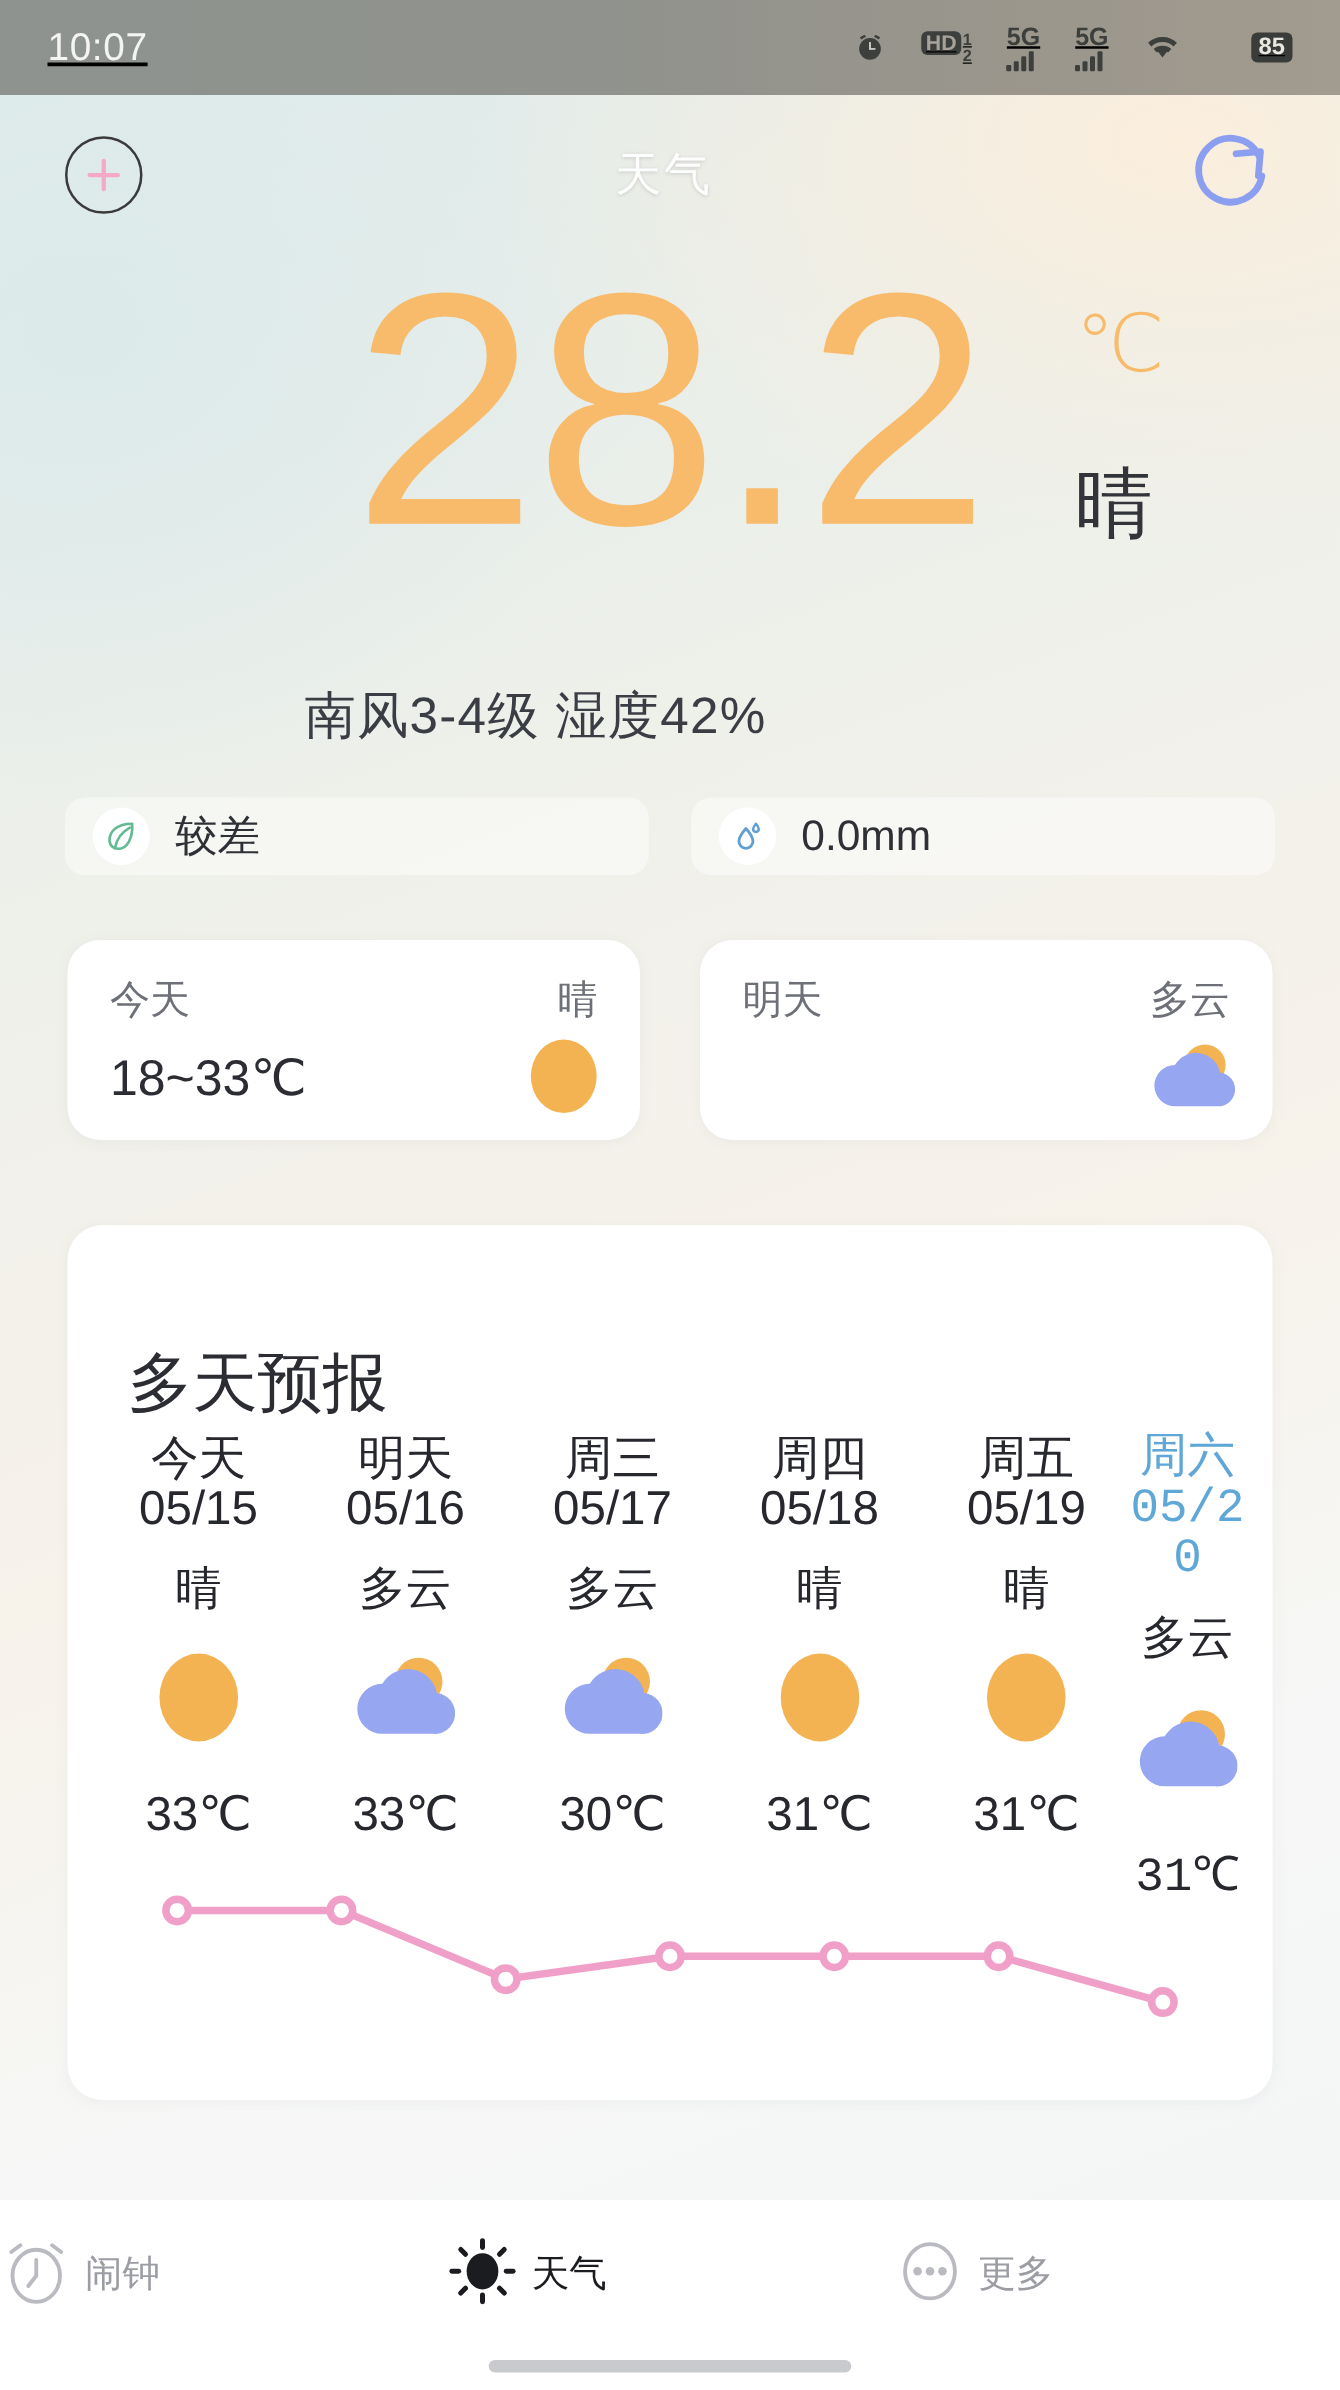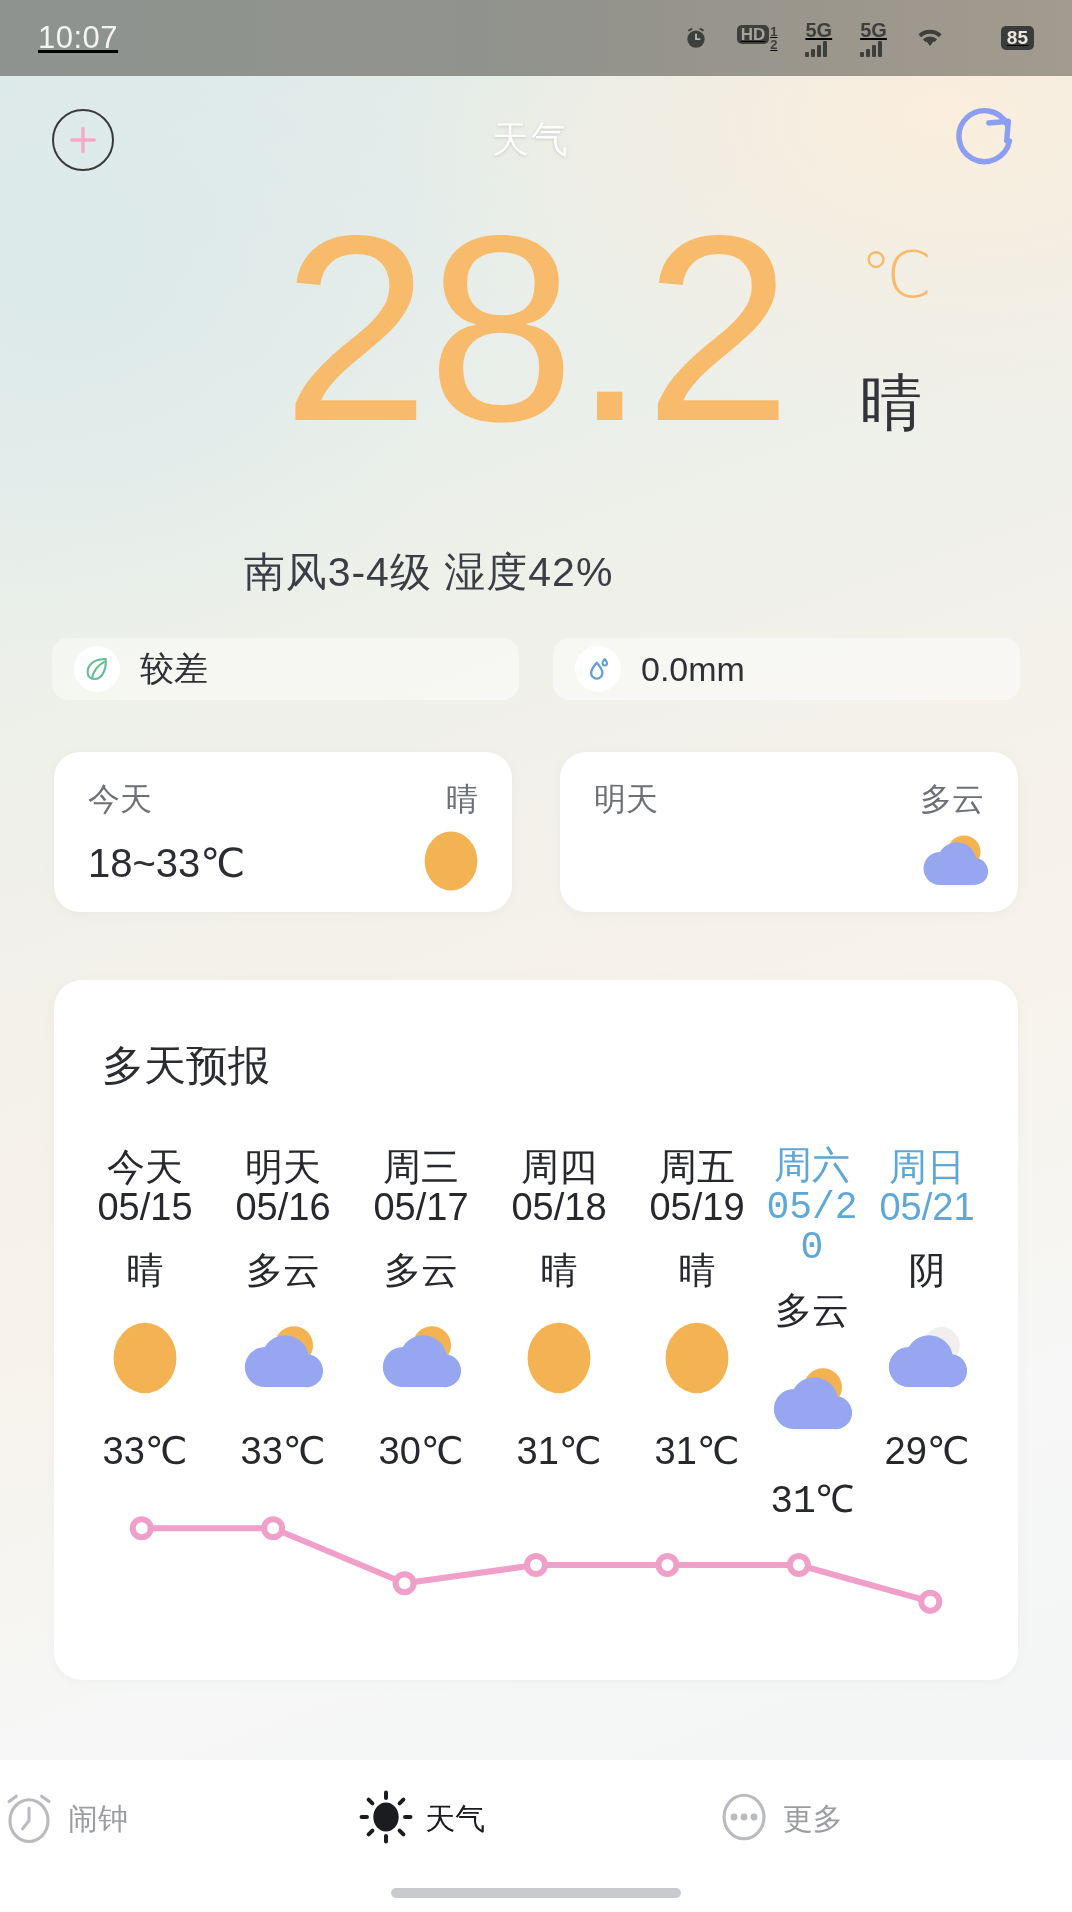--- a/index.html
+++ b/index.html
@@ -110,22 +110,22 @@
   .daycard .dcond{font-size:32px;color:#6d7077;}
   .daycard .drange{font-size:40px;color:#2b2d33;margin-top:18px;}
   .daycard .dicon{position:absolute;right:30px;top:78px;}
 
   
   #forecast{
     position:absolute;left:54px;top:980px;width:964px;height:700px;
     background:#ffffff;border-radius:28px;overflow:hidden;
     box-shadow:0 2px 10px rgba(170,175,185,.10);
   }
-  #forecast h2{ font-size:42px;color:#2b2d33;font-weight:normal;
-    margin:58px 0 0 48px; }
+  #forecast h2{ font-size:52px;color:#2b2d33;font-weight:normal;
+    margin:92px 0 0 48px; }
   #fcols{
     position:absolute;left:22px;top:168px;width:920px;
     display:flex;align-items:flex-start;
   }
   .fcol{ flex:1; text-align:center; }
   .fcol .day{ font-size:38px;color:#26282e;line-height:1.05; }
   .fcol .date{ font-size:38px;color:#26282e;line-height:1.05; }
   .fcol.weekend .day, .fcol.weekend .date{ color:#5ea7d6; }
   .fcol .cond{ font-size:37px;color:#26282e;margin-top:24px;line-height:1.05; }
   .fcol .ico{ height:110px;display:flex;align-items:center;justify-content:center;margin-top:12px;}
@@ -344,32 +344,20 @@
       <div class="cond" style="color:#26282e;margin-top:26px;">多云</div>
       <div class="ico">
         <svg width="80" height="76" viewBox="0 0 44 40">
             <circle cx="28" cy="13" r="10.5" fill="#f3b353"></circle>
             <path d="M12 36 a11 11 0 0 1 0-22 a13 13 0 0 1 24 4 a9 9 0 0 1 -2 18 Z" fill="#96a6f0"></path>
           </svg>
       </div>
       <div class="temp" style="color:#26282e;">31℃</div>
     </div>
 
-    <div class="fcol weekend">
-      <div class="day">周日</div>
-      <div class="date">05/21</div>
-      <div class="cond" style="color:#26282e;">阴</div>
-      <div class="ico">
-        <svg width="80" height="76" viewBox="0 0 44 40">
-          <circle cx="30" cy="13" r="10" fill="#f0efee"></circle>
-          <path d="M12 36 a11 11 0 0 1 0-22 a13 13 0 0 1 24 4 a9 9 0 0 1 -2 18 Z" fill="#96a6f0"></path>
-        </svg>
-      </div>
-      <div class="temp" style="color:#26282e;">29℃</div>
-    </div>
   </div>
 
   <svg id="chart" viewBox="0 0 920 200" preserveAspectRatio="none">
       <path d="M 65.7 68.3 L 197.1 68.3 L 328.6 123.3 L 460.0 105.0 L 591.4 105.0 L 722.9 105.0 L 854.3 141.7" fill="none" stroke="#f0a0c8" stroke-width="6" stroke-linecap="round" stroke-linejoin="round"></path>
       <circle cx="65.71428571428571" cy="68.33333333333333" r="9" fill="#ffffff" stroke="#f0a0c8" stroke-width="6"></circle>
       <circle cx="197.1428571428571" cy="68.33333333333333" r="9" fill="#ffffff" stroke="#f0a0c8" stroke-width="6"></circle>
       <circle cx="328.57142857142856" cy="123.33333333333334" r="9" fill="#ffffff" stroke="#f0a0c8" stroke-width="6"></circle>
       <circle cx="459.99999999999994" cy="105" r="9" fill="#ffffff" stroke="#f0a0c8" stroke-width="6"></circle>
       <circle cx="591.4285714285713" cy="105" r="9" fill="#ffffff" stroke="#f0a0c8" stroke-width="6"></circle>
       <circle cx="722.8571428571428" cy="105" r="9" fill="#ffffff" stroke="#f0a0c8" stroke-width="6"></circle>

